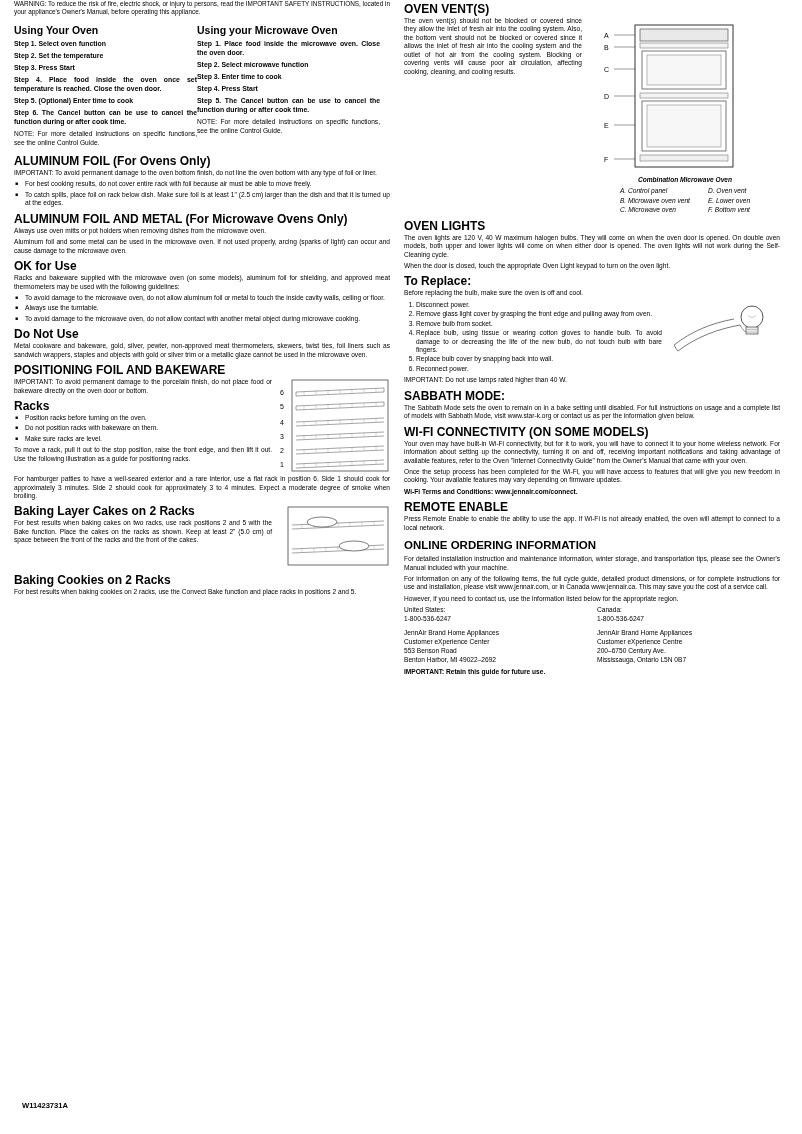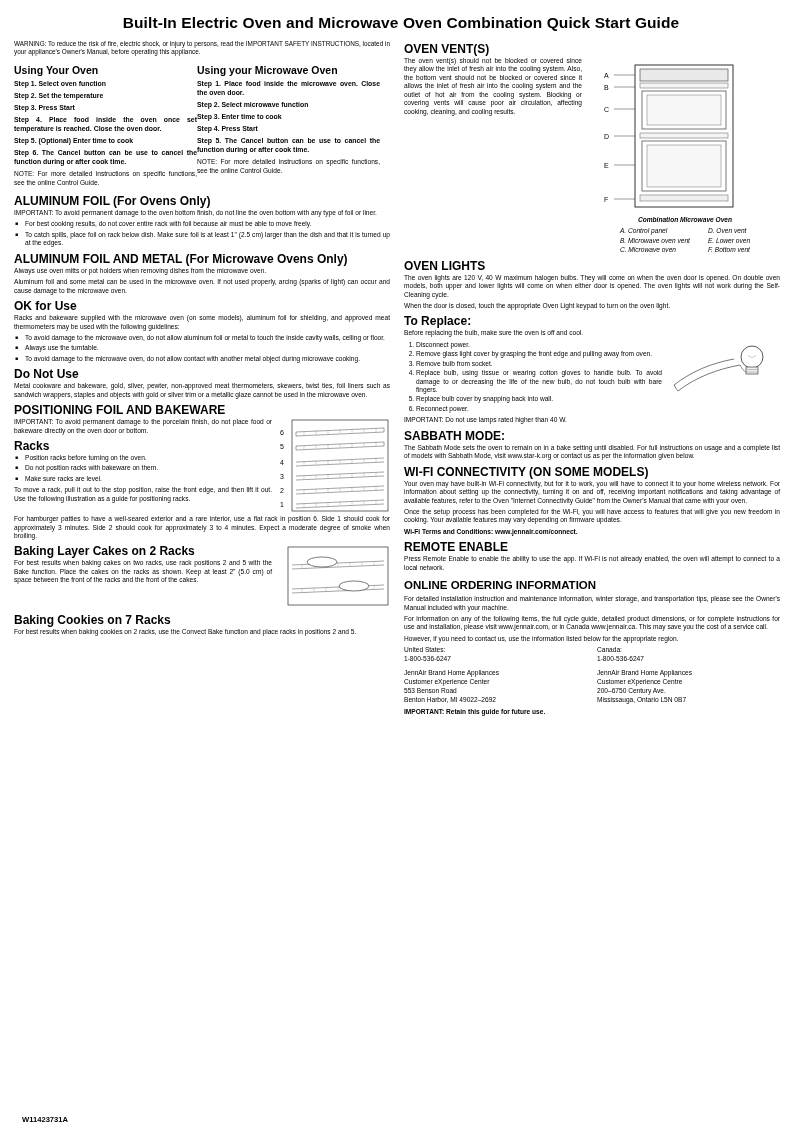--- a/index.html
+++ b/index.html
@@ -37,21 +37,20 @@
   .addr{display:flex;gap:10px;}
   .addr .c{width:183px;font-size:6.6px;line-height:1.35;}
   .footer{position:absolute;left:14px;bottom:24px;font-size:7.6px;font-weight:bold;margin-left:8px;}
   svg{display:block;}
 </style>
 </head>
 <body>
 
 <div class="page">
 
-  <h1 class="title">Built-In Electric Oven and Microwave Oven Combination Quick Start Guide</h1>
 
   <div class="cols">
 
     <div class="col">
 
       <p class="small">WARNING: To reduce the risk of fire, electric shock, or injury to persons, read the IMPORTANT SAFETY INSTRUCTIONS, located in your appliance's Owner's Manual, before operating this appliance.</p>
 
       <div class="twocol-sub">
         <div class="c">
           <div class="colhead">Using Your Oven</div>
@@ -156,21 +155,21 @@
           </g>
           <ellipse cx="44" cy="17" rx="15" ry="5" fill="#fff" stroke="#444" stroke-width="0.7"></ellipse>
           <ellipse cx="76" cy="41" rx="15" ry="5" fill="#fff" stroke="#444" stroke-width="0.7"></ellipse>
         </svg>
       </div>
 
       <div class="sub-head">Baking Layer Cakes on 2 Racks</div>
       <p>For best results when baking cakes on two racks, use rack positions 2 and 5 with the Bake function. Place the cakes on the racks as shown. Keep at least 2" (5.0 cm) of space between the front of the racks and the front of the cakes.</p>
       <div class="clear"></div>
 
-      <div class="sub-head">Baking Cookies on 7 Racks</div>
+      <div class="sub-head">Baking Cookies on 2 Racks</div>
       <p>For best results when baking cookies on 2 racks, use the Convect Bake function and place racks in positions 2 and 5.</p>
 
     </div>
 
     <div class="col">
 
       <div class="sub-head" style="margin-top:2px;">OVEN VENT(S)</div>
       <div style="display:flex;gap:8px;">
         <div style="width:178px;">
           <p>The oven vent(s) should not be blocked or covered since they allow the inlet of fresh air into the cooling system. Also, the bottom vent should not be blocked or covered since it allows the inlet of fresh air into the cooling system and the outlet of hot air from the cooling system. Blocking or covering vents will cause poor air circulation, affecting cooking, cleaning, and cooling results.</p>

